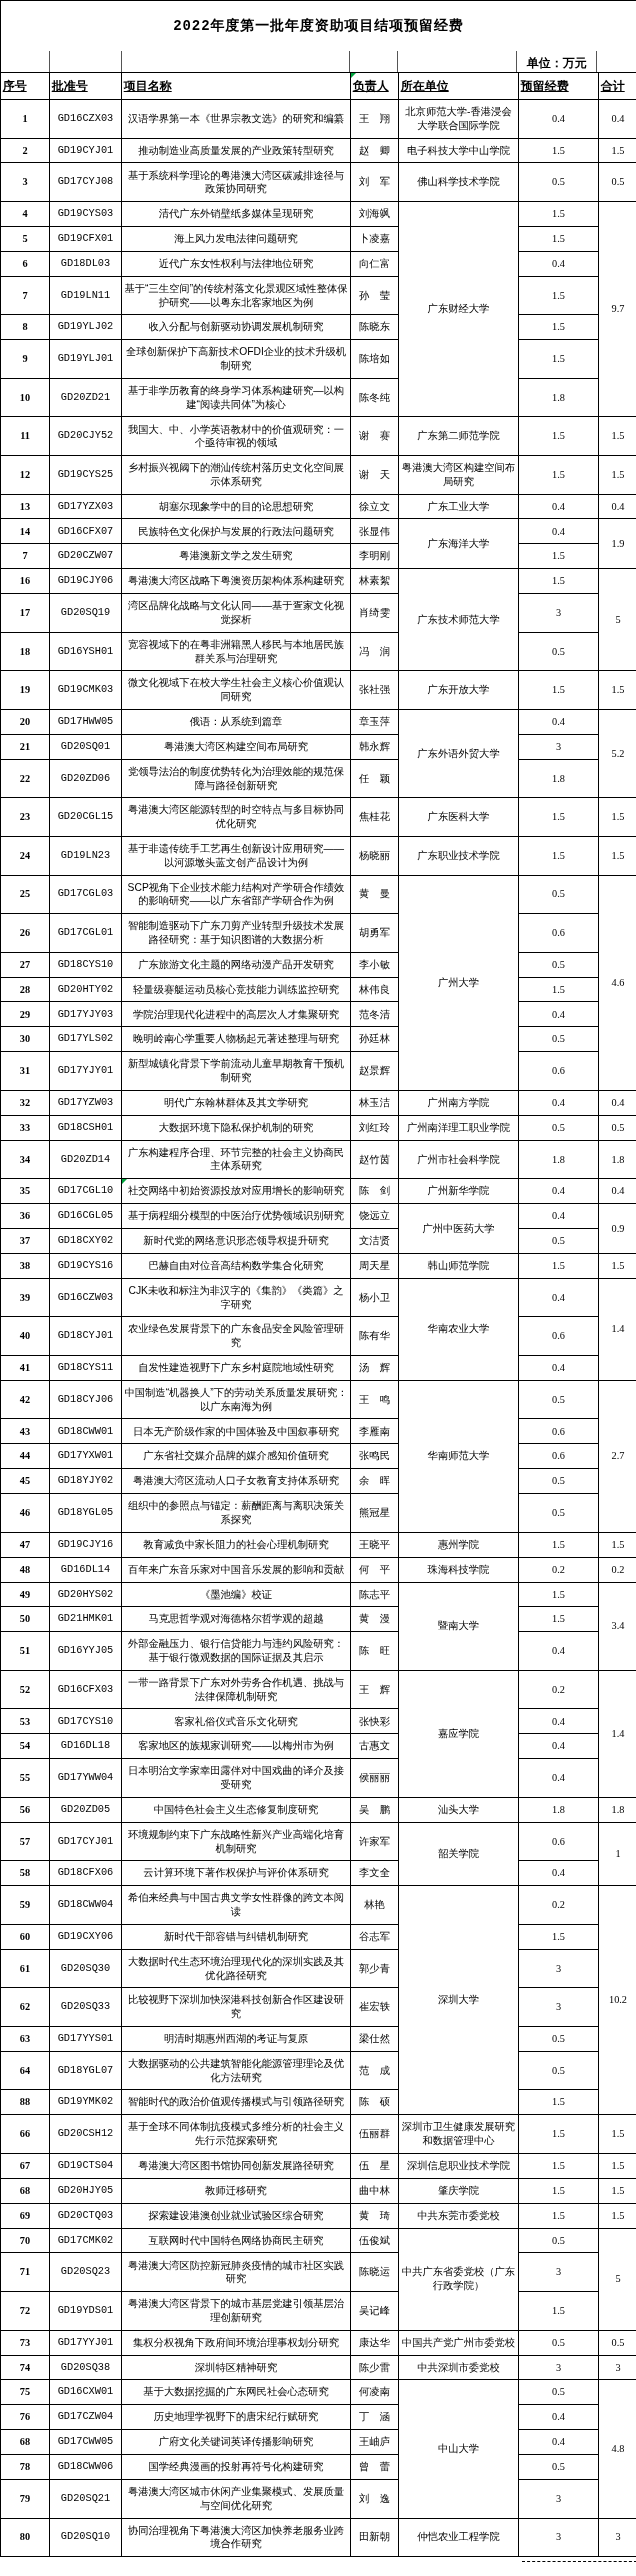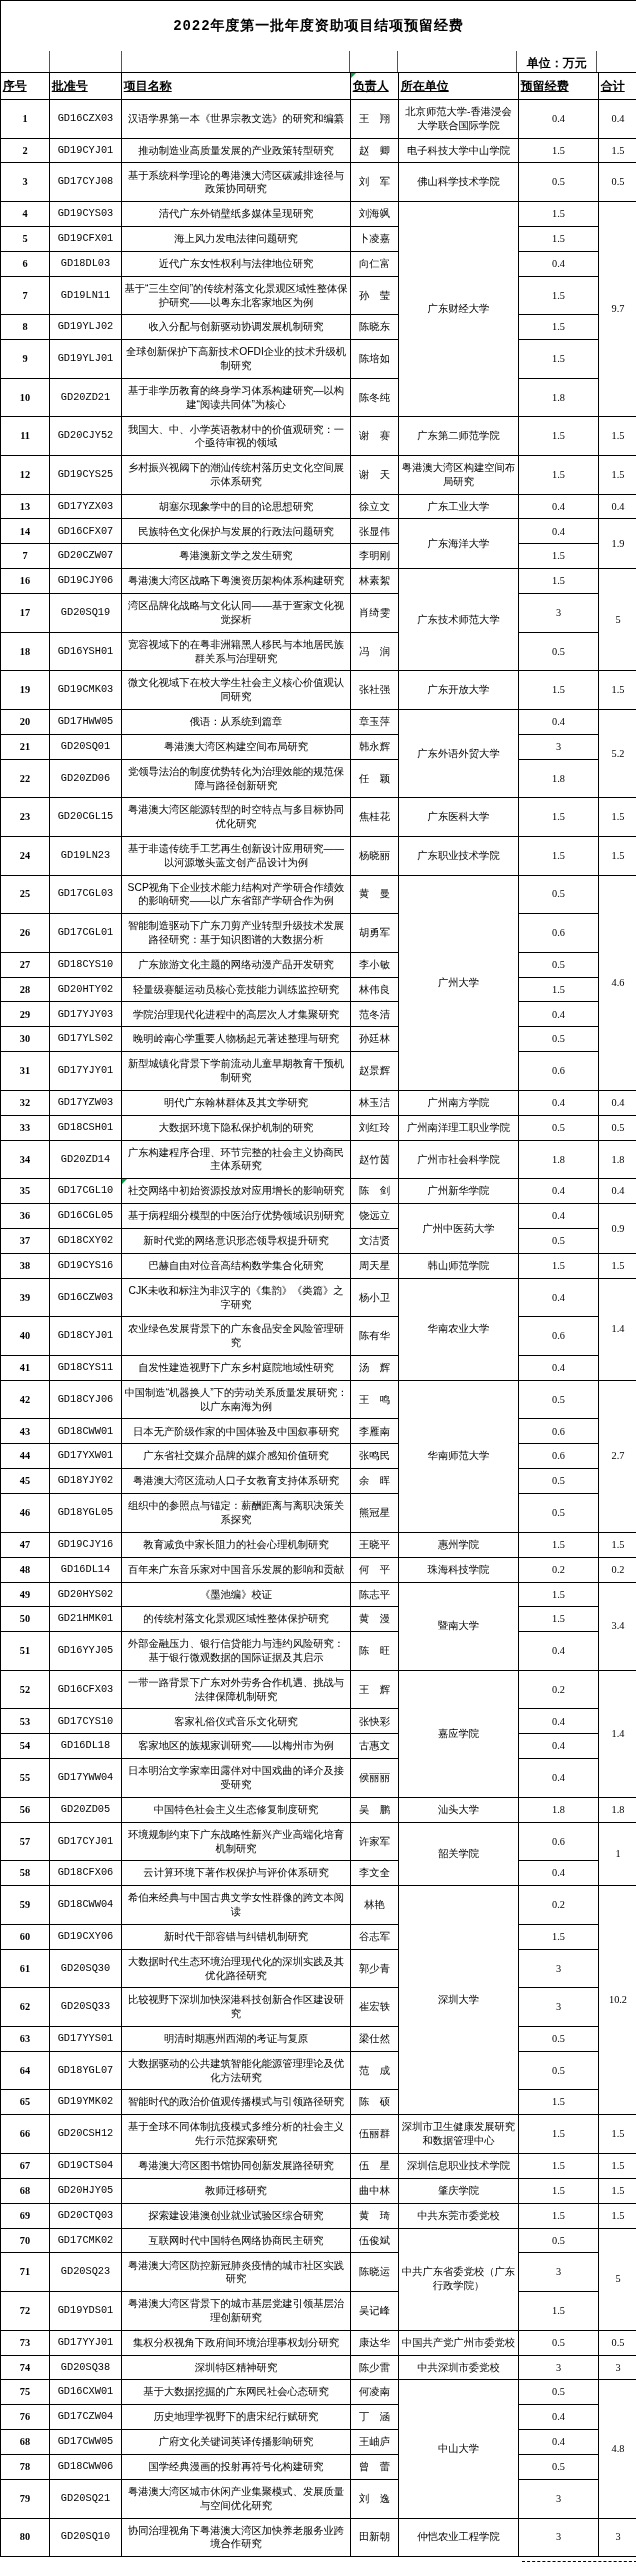--- a/index.html
+++ b/index.html
@@ -510,21 +510,21 @@
           <td class="c-id">GD20HYS02</td>
           <td class="c-project">《墨池编》校证</td>
           <td class="c-leader">陈志平</td>
           <td class="c-org" rowspan="3">暨南大学</td>
           <td class="c-fund">1.5</td>
           <td class="c-total" rowspan="3">3.4</td>
         </tr>
         <tr>
           <td class="c-no">50</td>
           <td class="c-id">GD21HMK01</td>
-          <td class="c-project">的传统村落文化景观区域性整体保护研究</td>
+          <td class="c-project">马克思哲学观对海德格尔哲学观的超越</td>
           <td class="c-leader">黄　漫</td>
           <td class="c-fund">1.5</td>
         </tr>
         <tr>
           <td class="c-no">51</td>
           <td class="c-id">GD16YYJ05</td>
           <td class="c-project">外部金融压力、银行信贷能力与违约风险研究：基于银行微观数据的国际证据及其启示</td>
           <td class="c-leader">陈　旺</td>
           <td class="c-fund">0.4</td>
         </tr>
@@ -621,21 +621,21 @@
           <td class="c-fund">0.5</td>
         </tr>
         <tr>
           <td class="c-no">64</td>
           <td class="c-id">GD18YGL07</td>
           <td class="c-project">大数据驱动的公共建筑智能化能源管理理论及优化方法研究</td>
           <td class="c-leader">范　成</td>
           <td class="c-fund">0.5</td>
         </tr>
         <tr>
-          <td class="c-no">65</td>
+          <td class="c-no">88</td>
           <td class="c-id">GD19YMK02</td>
           <td class="c-project">智能时代的政治价值观传播模式与引领路径研究</td>
           <td class="c-leader">陈　硕</td>
           <td class="c-fund">1.5</td>
         </tr>
         <tr>
           <td class="c-no">66</td>
           <td class="c-id">GD20CSH12</td>
           <td class="c-project">基于全球不同体制抗疫模式多维分析的社会主义先行示范探索研究</td>
           <td class="c-leader">伍丽群</td>

